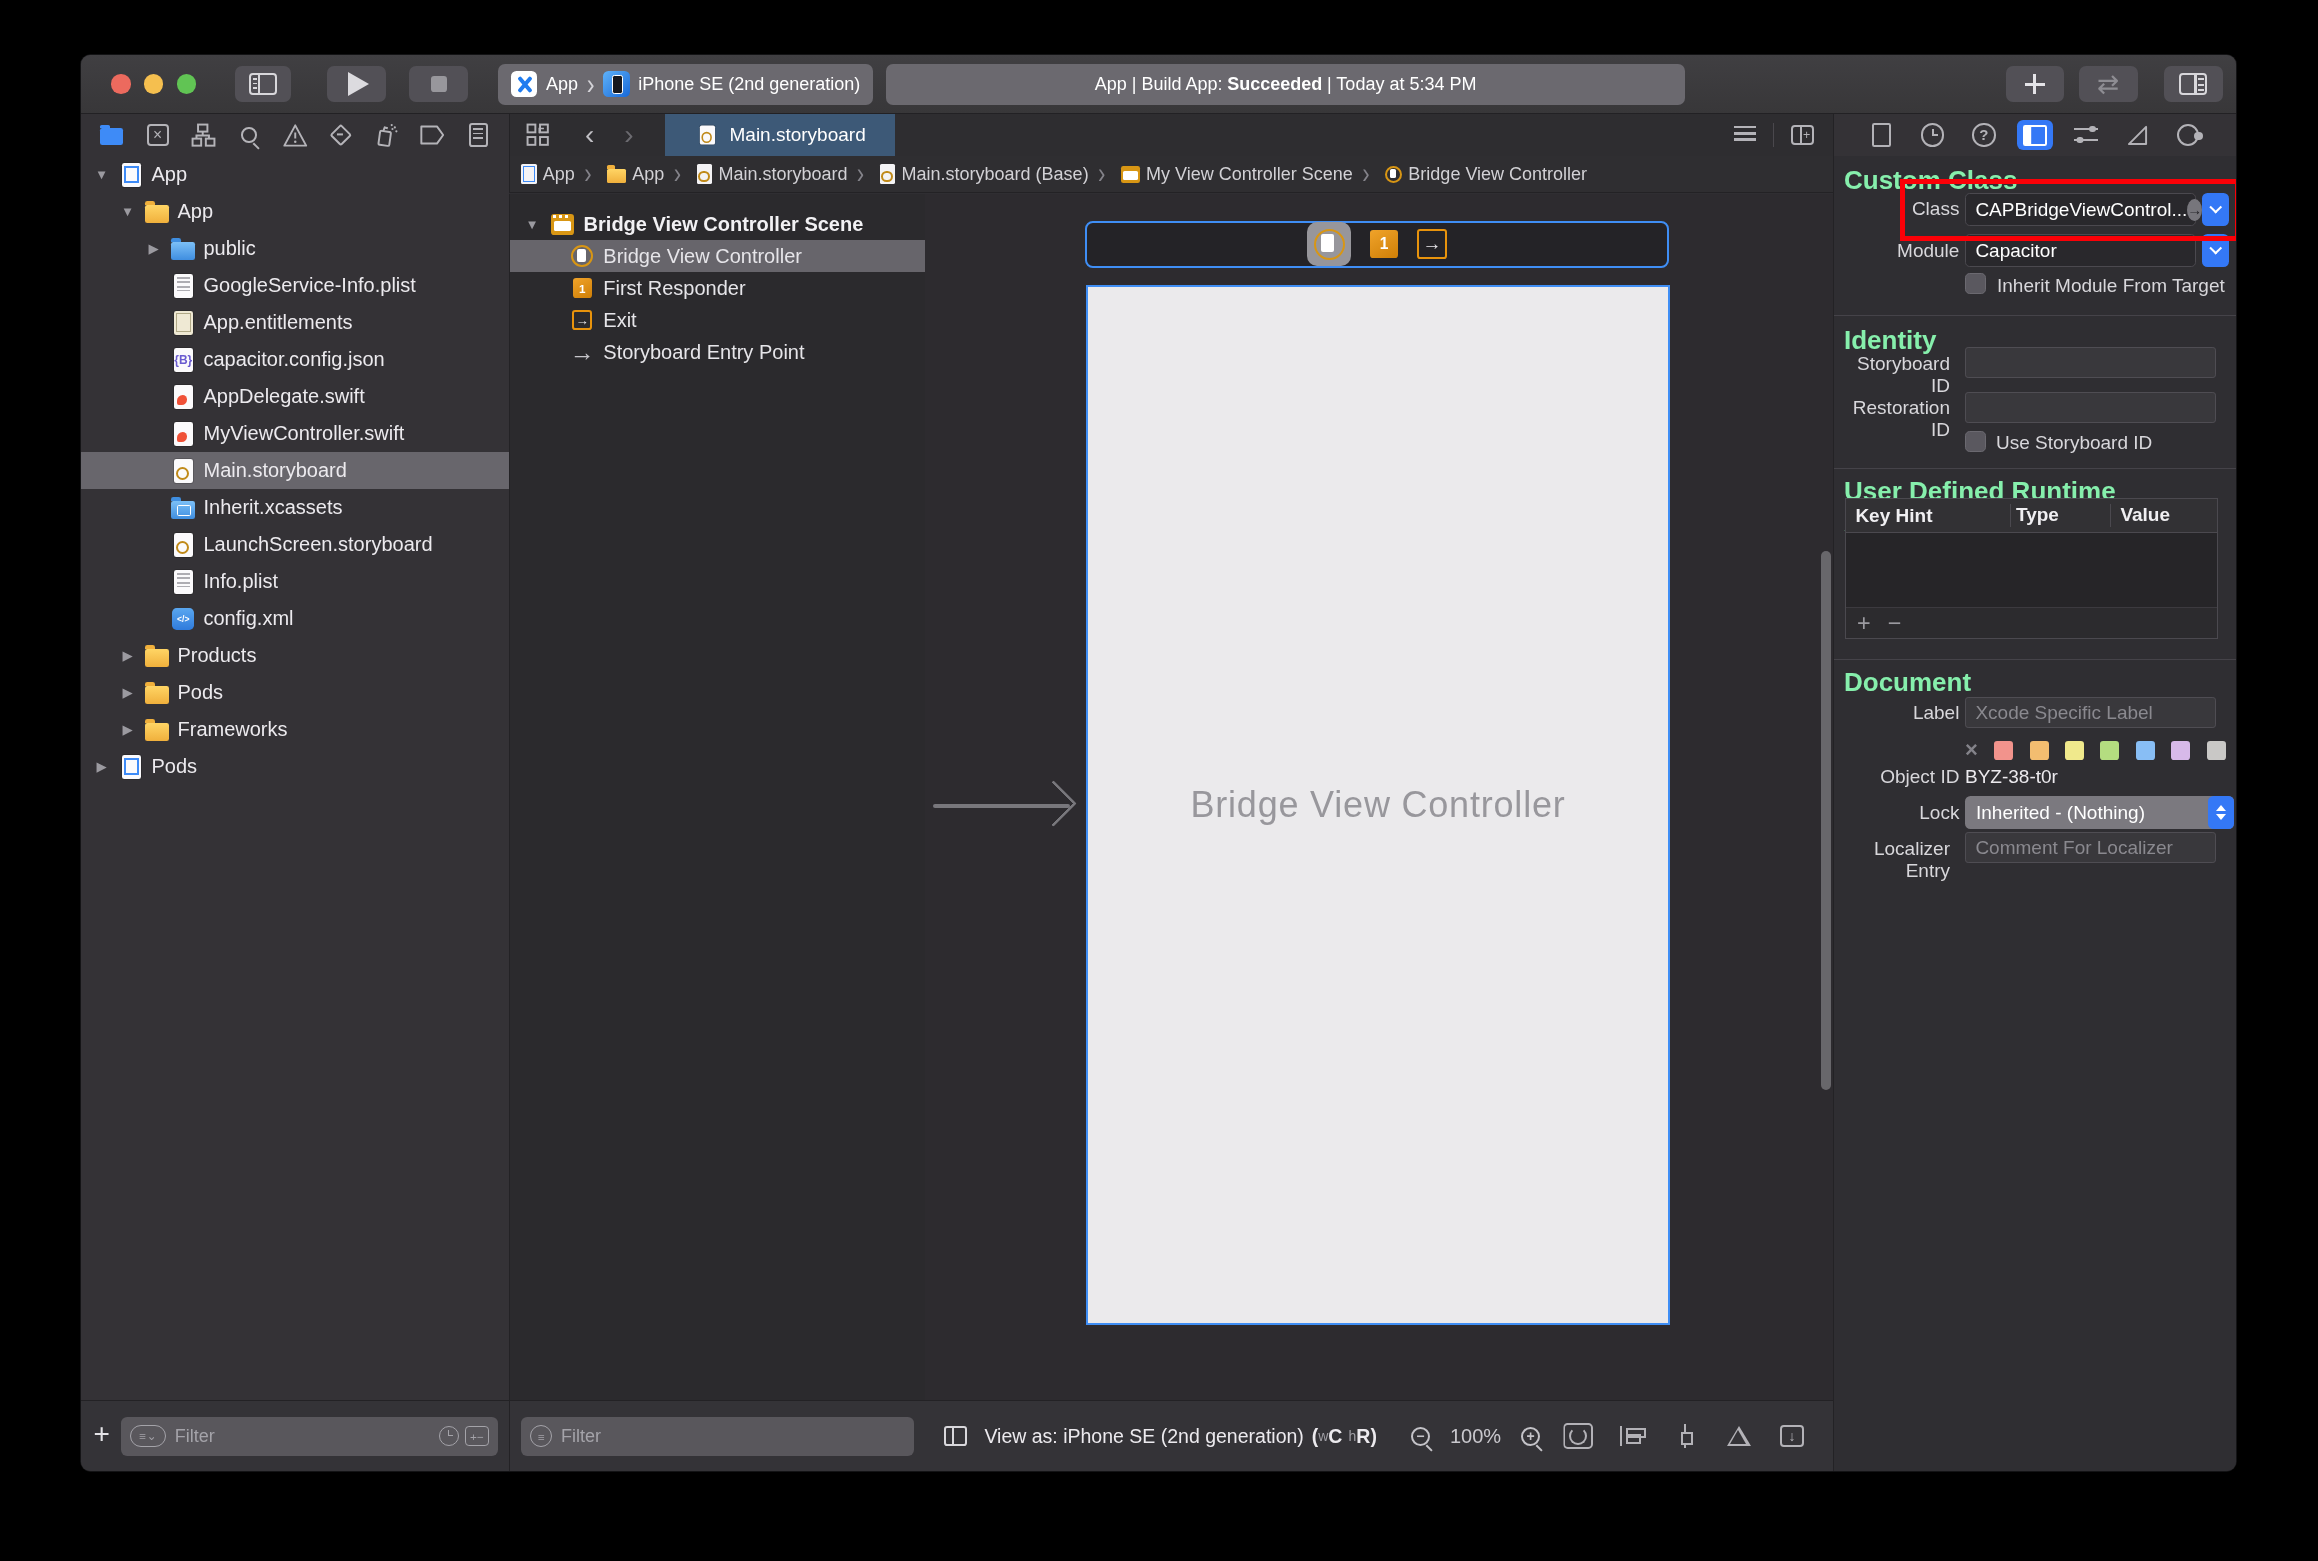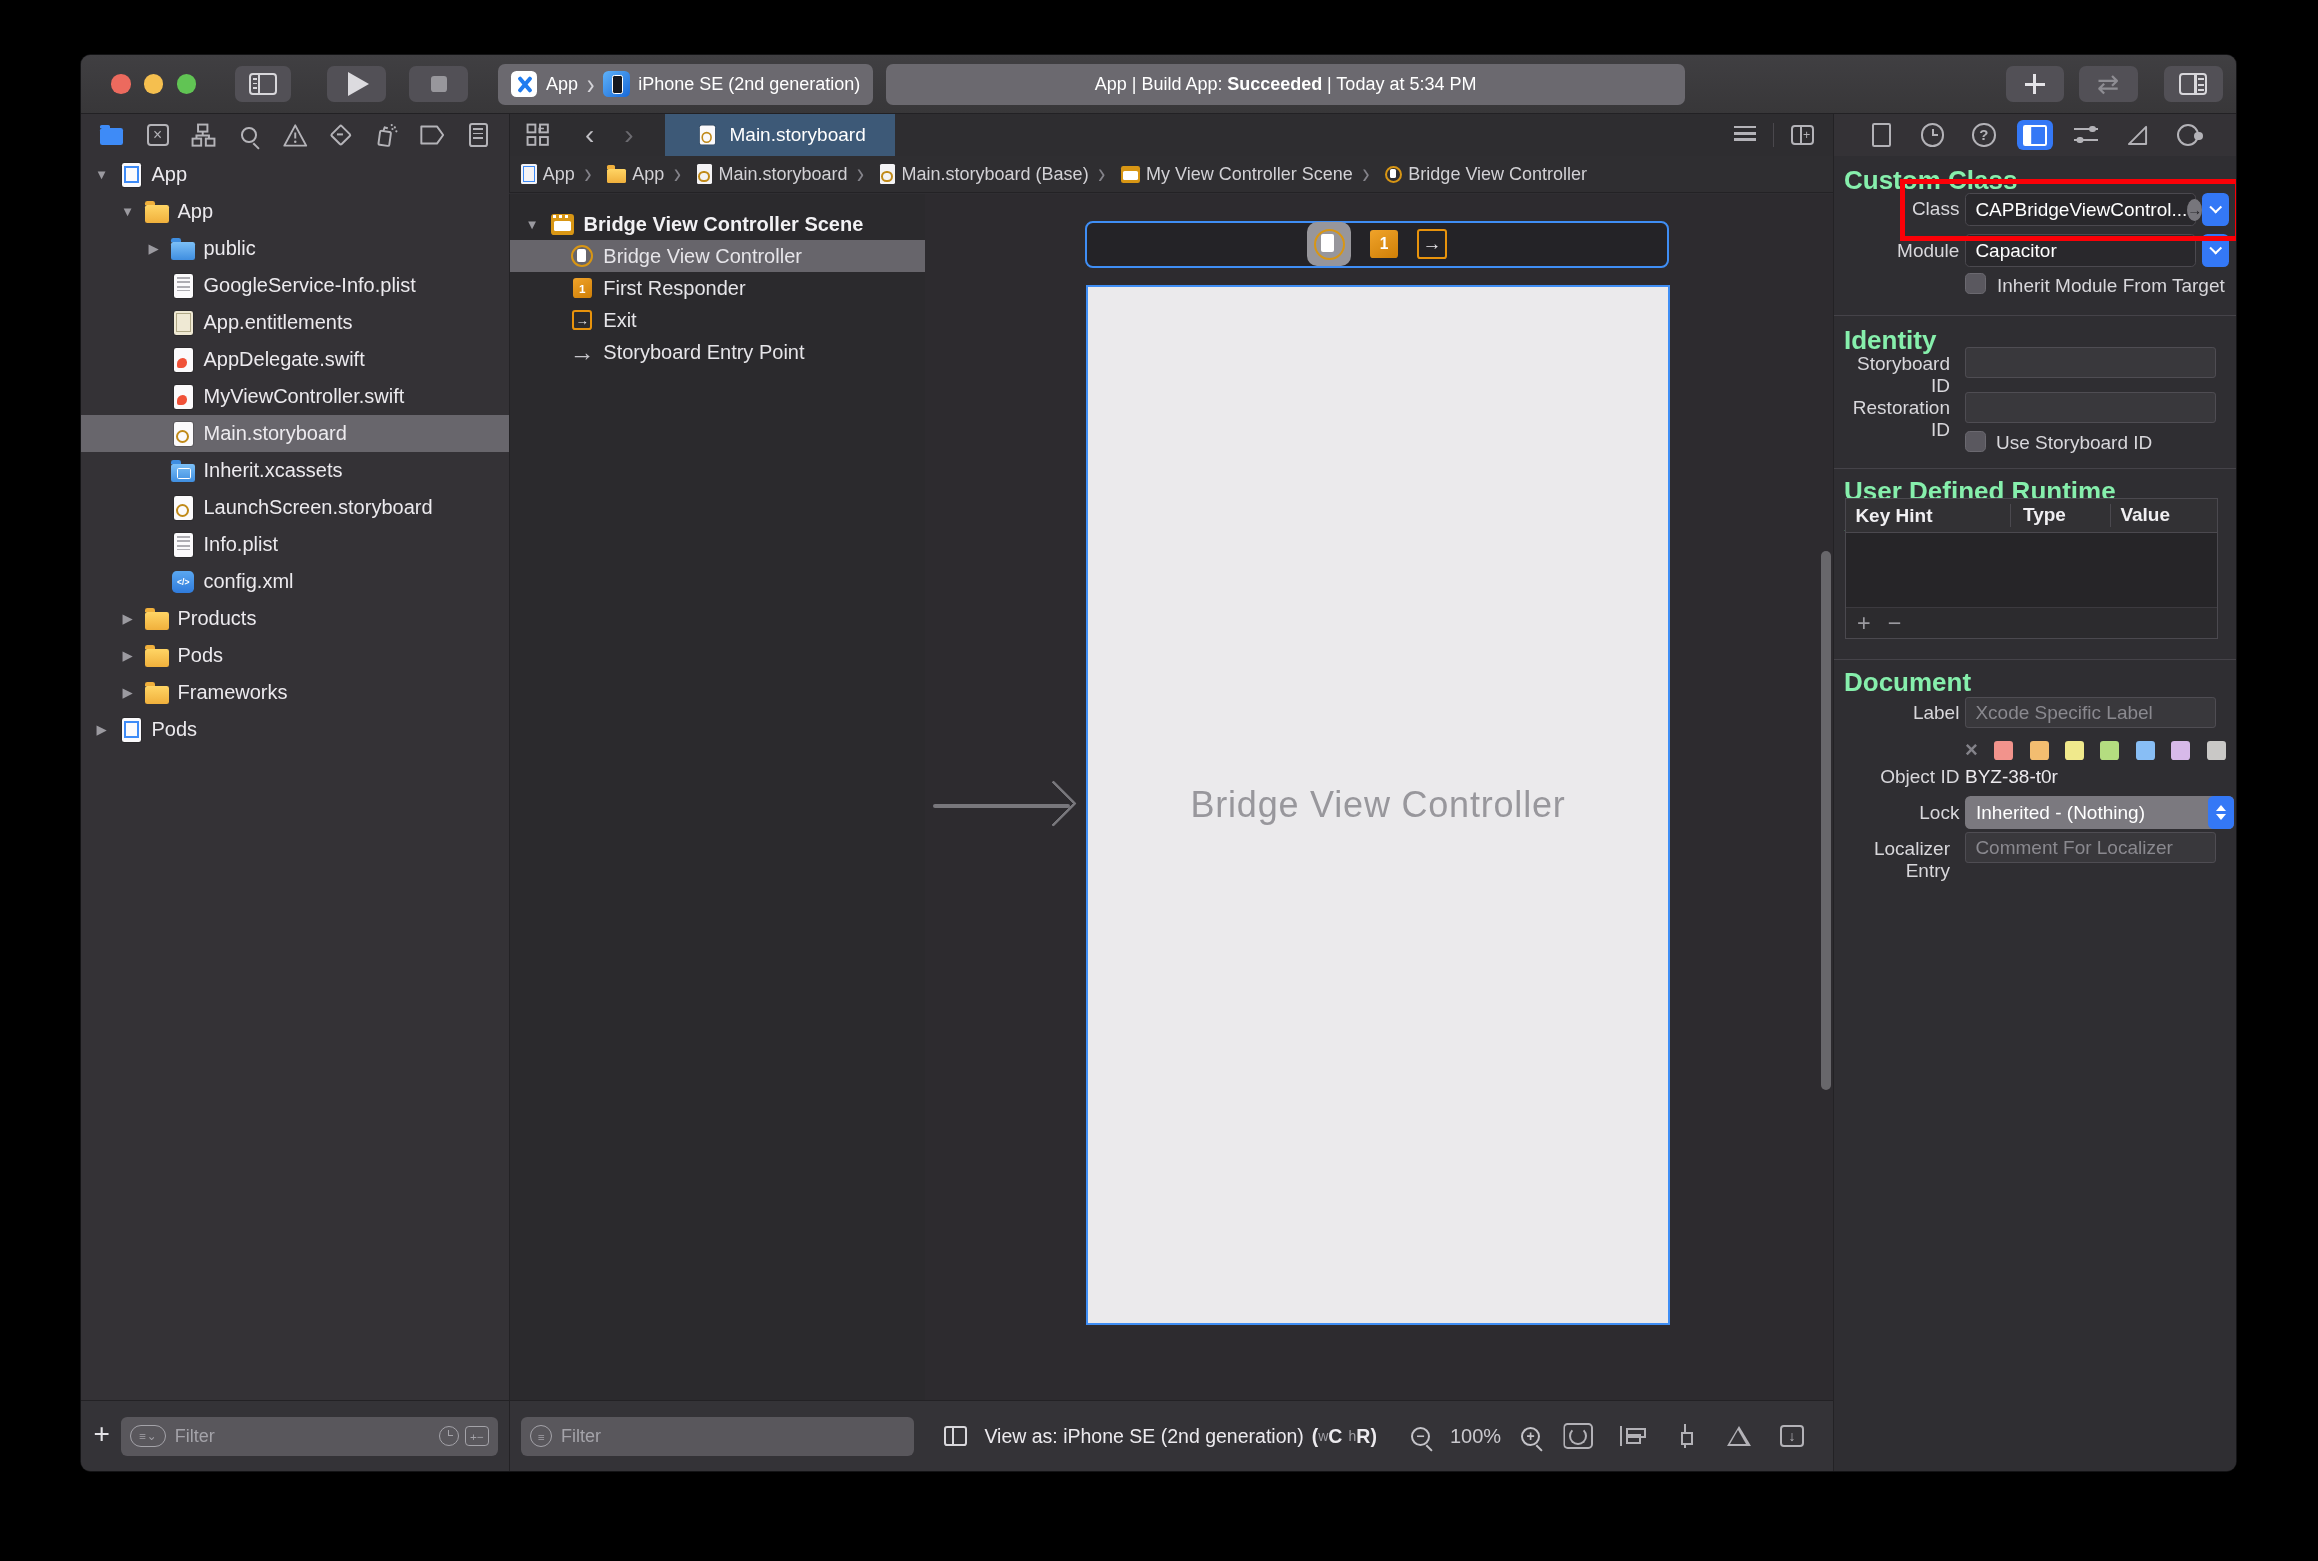--- a/index.html
+++ b/index.html
@@ -150,21 +150,21 @@
 .lfield{position:absolute;height:31px;background:#39383c;border:0.8px solid #4f4d53;border-radius:3.1px;display:flex;align-items:center;padding:0 9.4px;color:#8a898f}
 .ddbtn{position:absolute;width:26.5px;height:33px;background:#3478f6;border-radius:5.5px;display:flex;align-items:center;justify-content:center}
 .chevd{width:9.4px;height:9.4px;border-right:2.7px solid #fff;border-bottom:2.7px solid #fff;transform:rotate(45deg) translate(-1.6px,-1.6px)}
 .circ-arrow{margin-left:auto;width:22px;height:22px;border-radius:50%;background:#77767c;color:#29282c;display:flex;align-items:center;justify-content:center;font-size:15px;font-weight:700}
 .cb{position:absolute;width:21px;height:21px;background:#5a585f;border:0.8px solid #6b6970;border-radius:4.7px}
 .hsep{position:absolute;left:0;right:0;height:0.8px;background:#454349}
 .red-annot{position:absolute;left:66px;top:23.4px;width:340px;height:62px;border:5.5px solid #fb0007;z-index:9}
 .udra{position:absolute;left:11px;top:342px;width:373px;height:141px;border:0.8px solid #4b494f;background:#262528;display:flex;flex-direction:column}
 .udra-h{height:34px;background:#323134;border-bottom:0.8px solid #4b494f;display:flex;align-items:center;font-weight:700;color:#f0eff2}
 .udra-h .c1{width:164px;padding-left:9.4px}
-.udra-h .c2{width:100px;padding-left:12px;border-left:0.8px solid #4b494f;height:23.4px;display:flex;align-items:center}
+.udra-h .c2{width:100px;padding-left:5px;border-left:0.8px solid #4b494f;height:23.4px;display:flex;align-items:center}
 .udra-h .c3{flex:1;padding-left:9.4px;border-left:0.8px solid #4b494f;height:23.4px;display:flex;align-items:center}
 .udra-b{flex:1}
 .udra-f{height:31px;border-top:0.8px solid #3c3a3f;background:#2c2b2e;display:flex;align-items:center;gap:17px;padding-left:11px;color:#9b9aa0;font-size:23.4px}
 .swrow{position:absolute;left:131px;top:581px;display:flex;align-items:center;gap:16.4px}
 .sw-none{color:#84838a;font-size:22px;font-weight:700}
 .swatch{width:19px;height:19px;border-radius:3.1px}
 .popup{position:absolute;height:33px;background:#7b797f;border-radius:5.5px;color:#fff;display:flex;align-items:center;padding:0 11px}
 .updown{position:absolute;right:0;top:0;width:26.5px;height:33px;background:#3478f6;border-radius:5.5px;display:flex;flex-direction:column;align-items:center;justify-content:center;gap:2.3px}
 .updown i{width:0;height:0;border-left:5.5px solid transparent;border-right:5.5px solid transparent}
 .updown i.u{border-bottom:6.2px solid #fff}
@@ -415,20 +415,27 @@
       </div>
     <div class="trow" style="--d:2">
         <span class="disc"></span>
         <span class="fi fi-ent">
           <span class="page"></span>
         </span>
         <span>App.entitlements</span>
       </div>
     <div class="trow" style="--d:2">
         <span class="disc"></span>
+        <span class="fi fi-json">
+          <span class="page"></span>
+        </span>
+        <span>capacitor.config.json</span>
+      </div>
+    <div class="trow" style="--d:2">
+        <span class="disc"></span>
         <span class="fi fi-swift">
           <span class="page"></span>
         </span>
         <span>AppDelegate.swift</span>
       </div>
     <div class="trow" style="--d:2">
         <span class="disc"></span>
         <span class="fi fi-swift">
           <span class="page"></span>
         </span>

